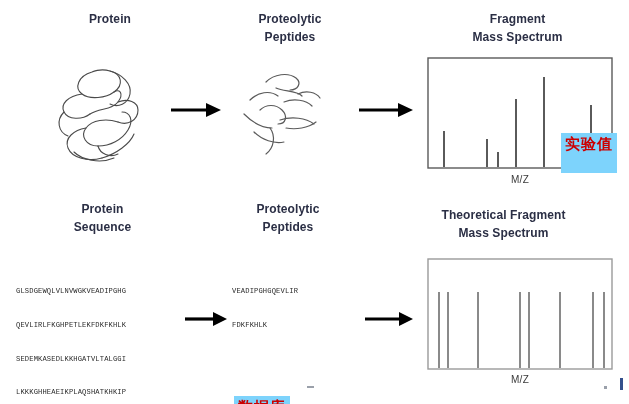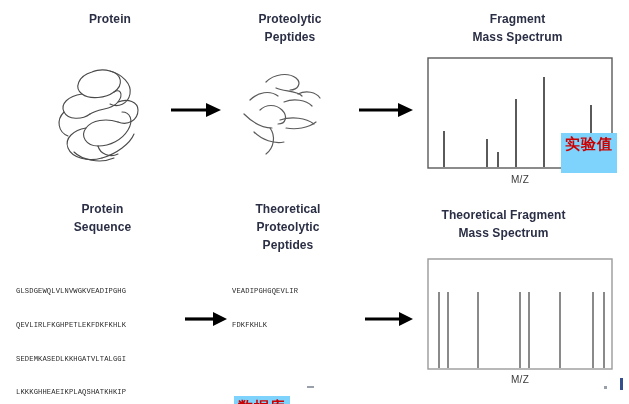--- a/index.html
+++ b/index.html
@@ -166,21 +166,20 @@
   </div>
 
   <div class="abs arrow-wrap" style="left:184px; top:309px;">
     <svg width="44" height="20" viewBox="0 0 44 20">
       <line x1="1" y1="10" x2="31" y2="10" stroke="#000000" stroke-width="3.2"></line>
       <polygon points="29,3 43,10 29,17" fill="#000000"></polygon>
     </svg>
   </div>
 
   <div class="abs col-title" style="left:218px; top:200px; width:140px;">
-    <div>Theoretical</div>
     <div>Proteolytic</div>
     <div>Peptides</div>
   </div>
 
   <div class="abs seq-block" style="left:232px; top:264px; width:125px;">
     <div>VEADIPGHGQEVLIR</div>
     <div>FDKFKHLK</div>
     
     
     

